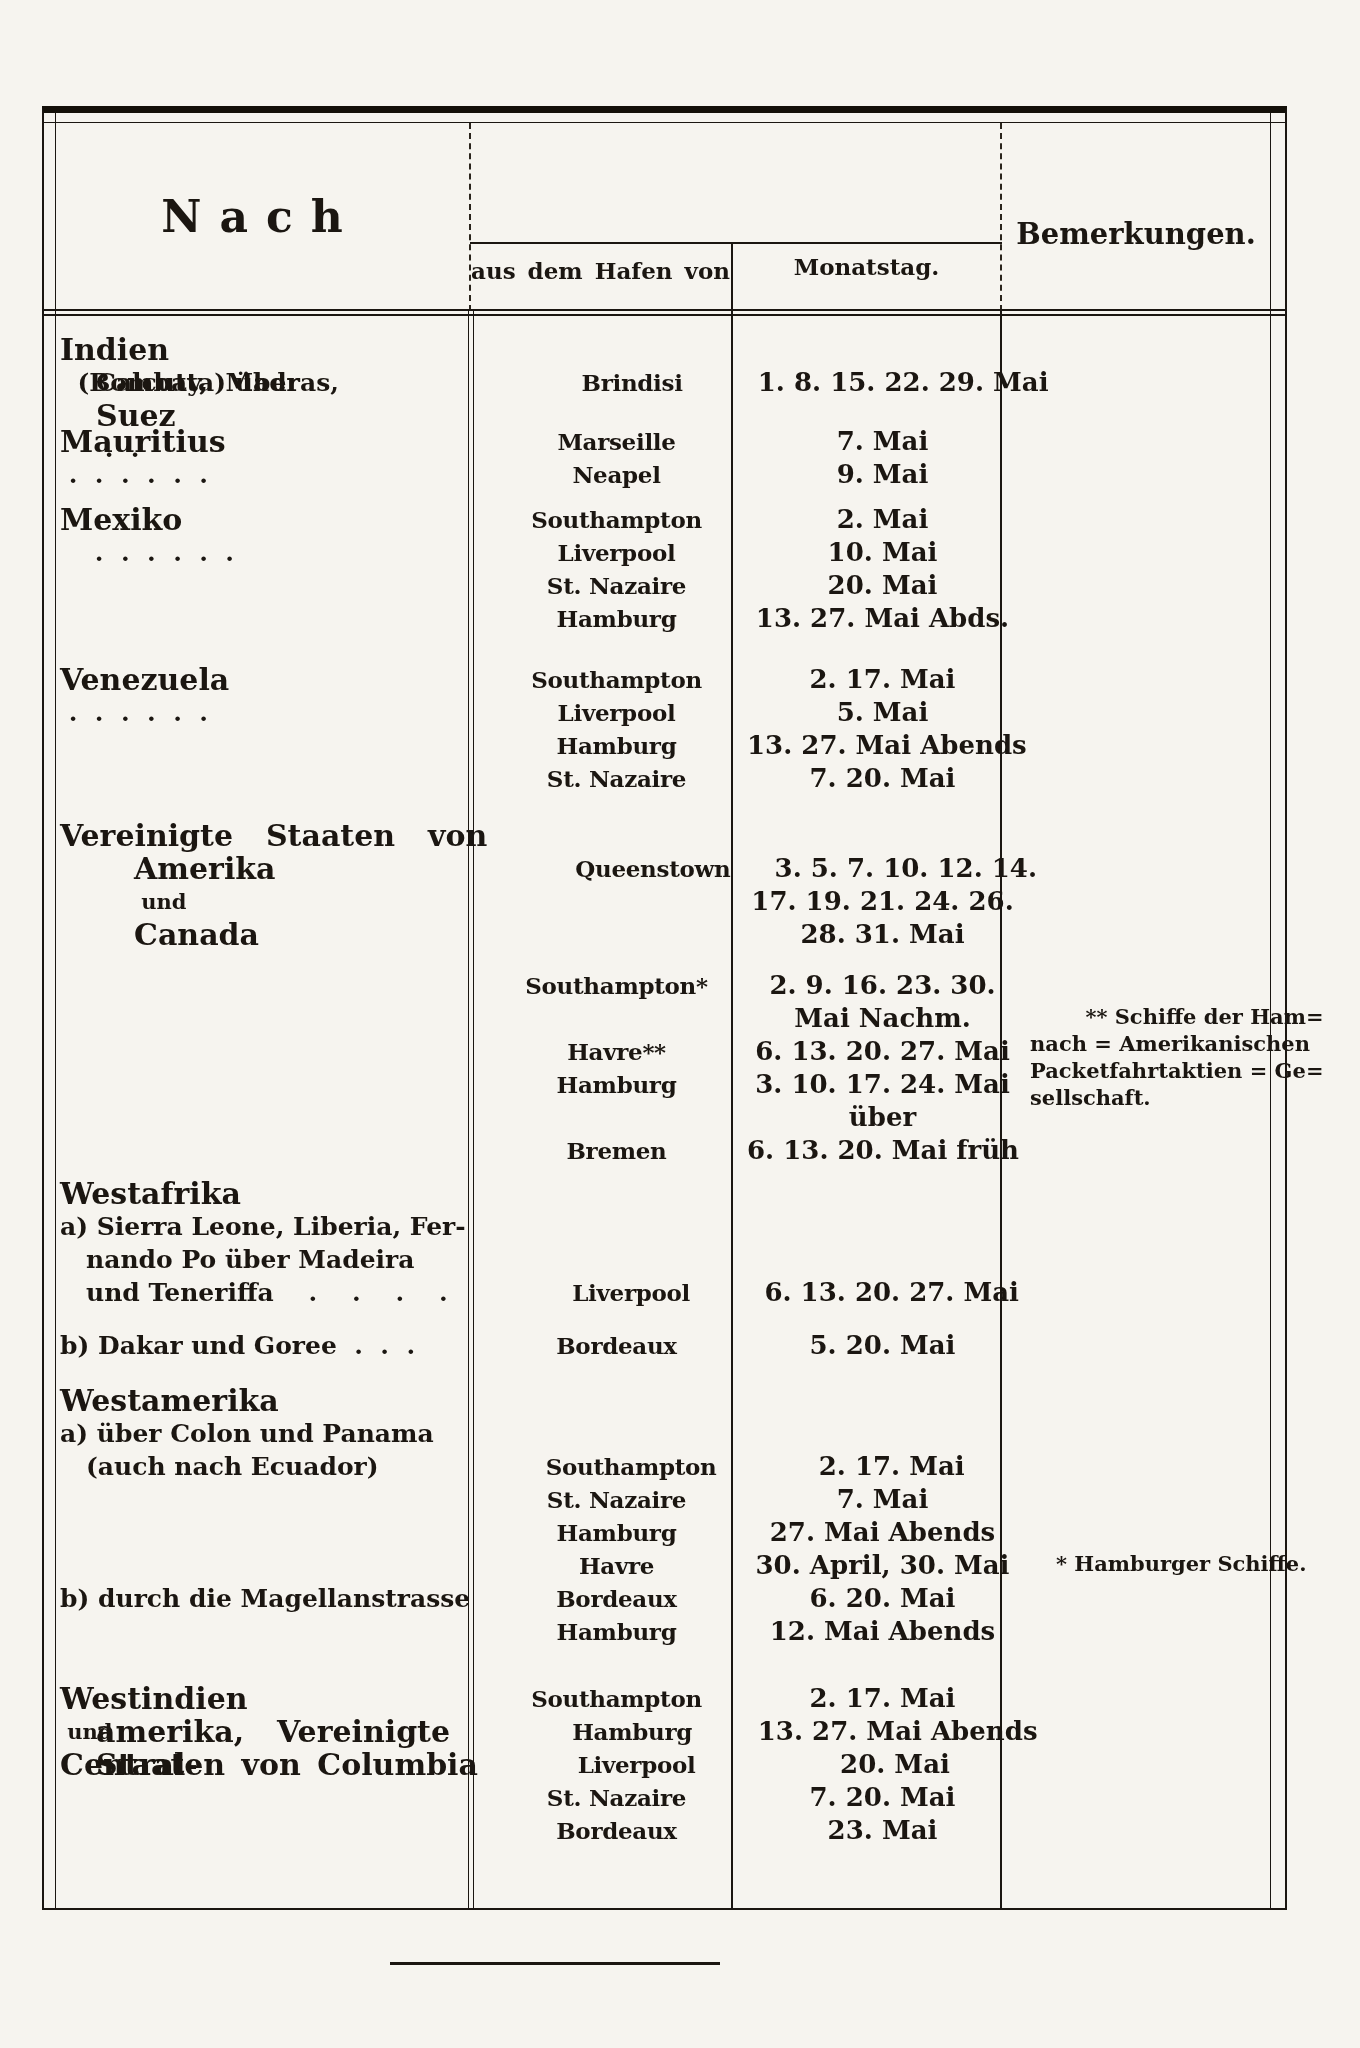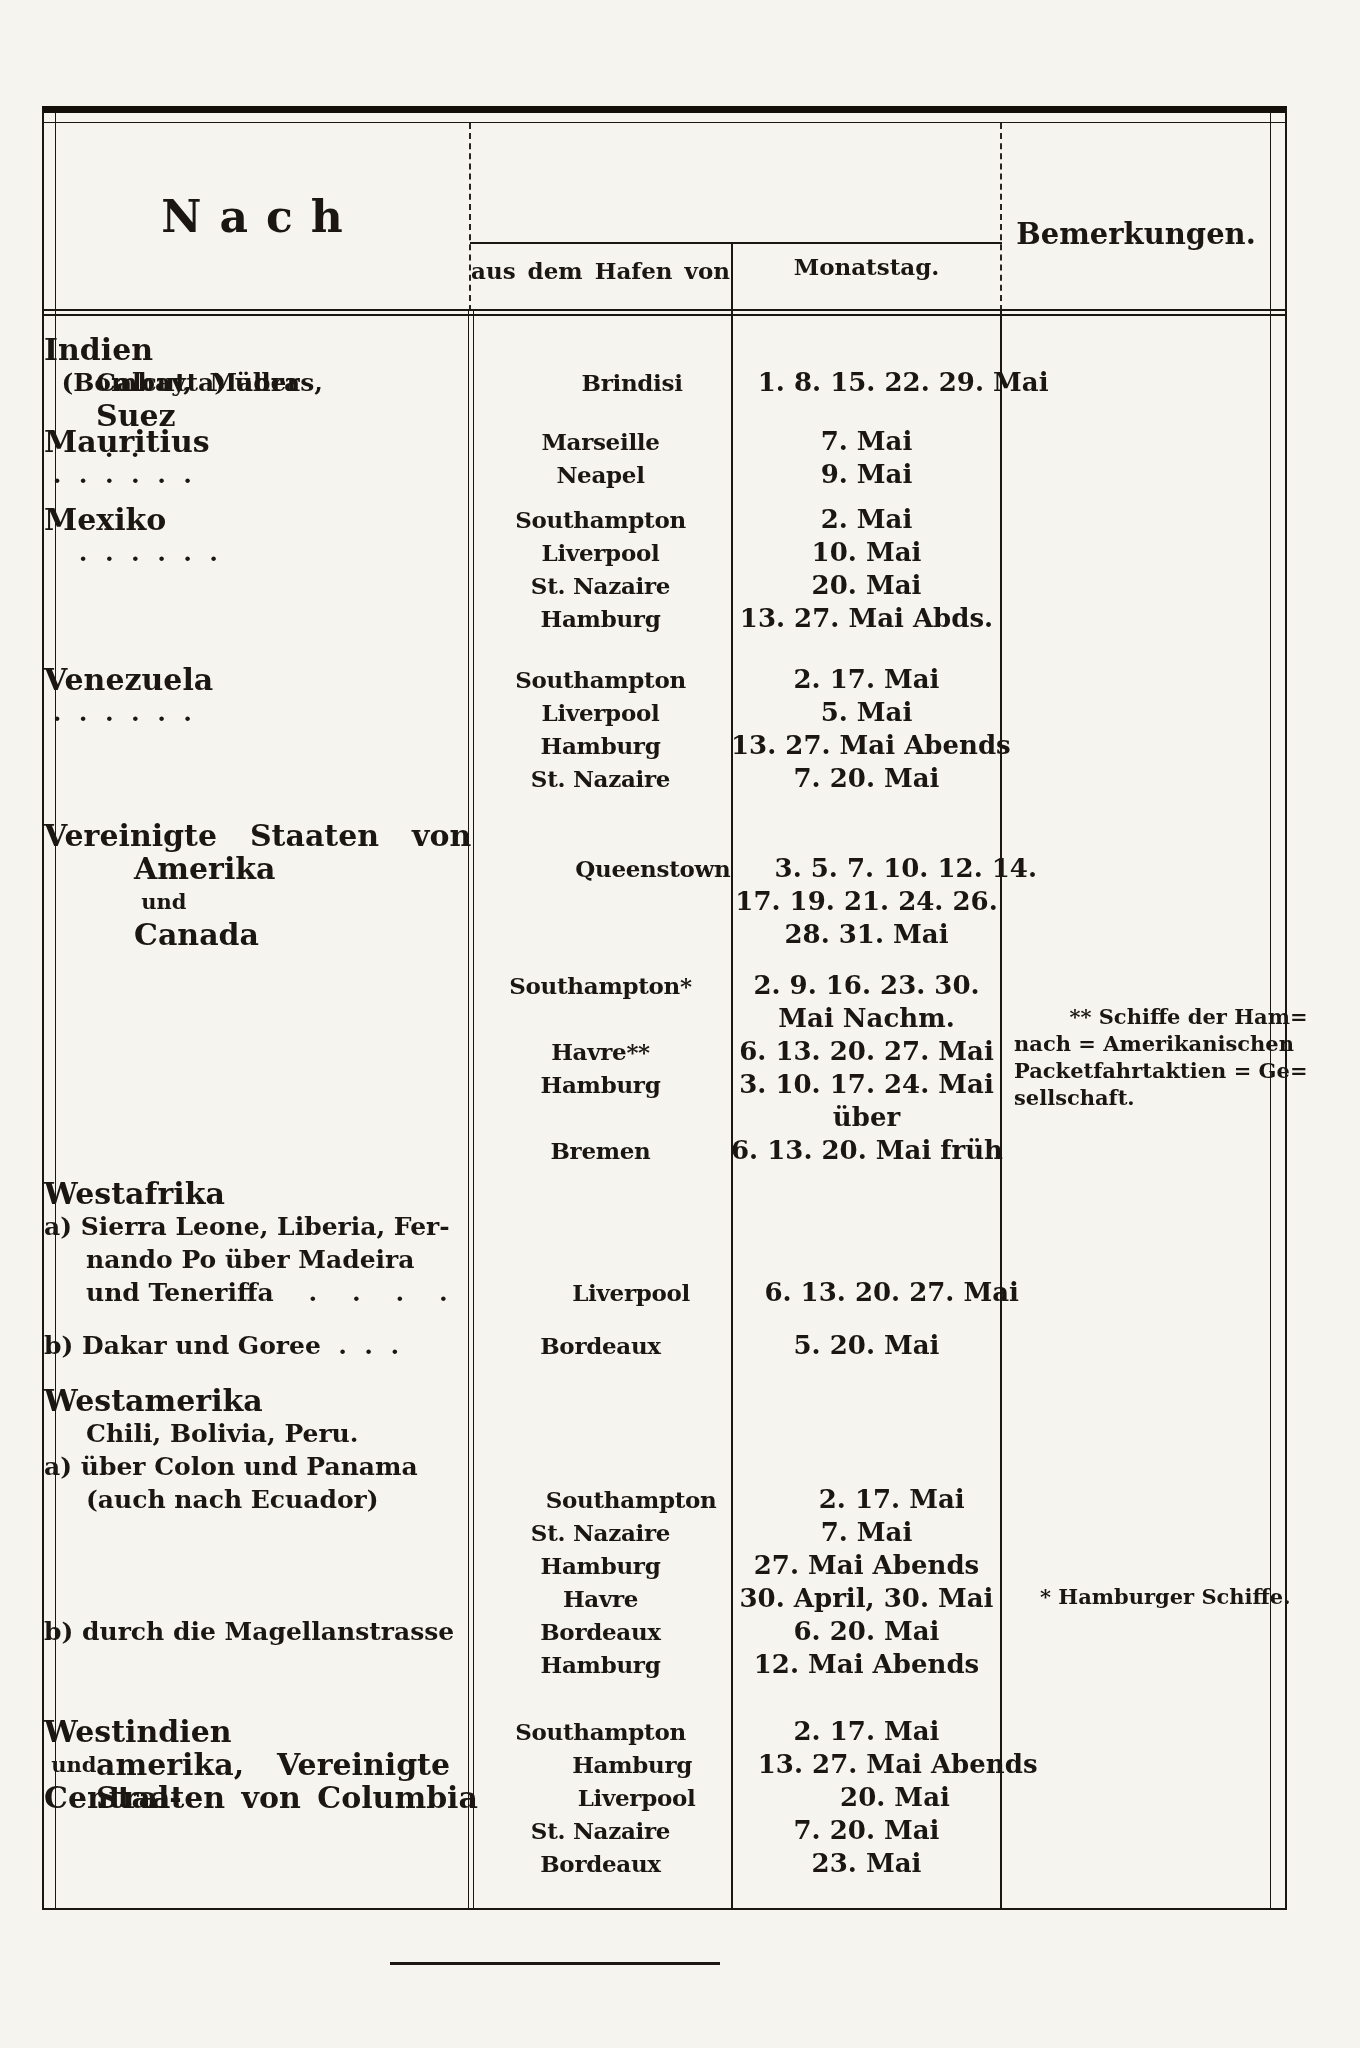--- a/index.html
+++ b/index.html
@@ -39,21 +39,21 @@
   .sec-westafrika-a{margin-top:10px}
   .sec-westafrika-b{margin-top:20px}
   .sec-westamerika{margin-top:22px}
   .sec-westindien{margin-top:34px}
   .row{display:flex;height:33px;line-height:33px;}
   .gap-row{height:18px;}
   .c-dest{width:426px;white-space:pre;font-weight:700;overflow:visible;}
   .c-dest .run-big{font-size:30px;word-spacing:6px;}
   .c-dest .run-plain{font-size:25px;}
   .c-dest .run-small{font-size:21px;}
-  .ind-0{}
+  .ind-0{padding-left:16px}
   .ind-1{padding-left:52px}
   .ind-2{padding-left:42px}
   .ind-3{padding-left:90px}
   .c-port{width:261px;text-align:center;font-size:23px;font-weight:700;letter-spacing:-0.3px;white-space:pre;}
   .c-date{width:271px;text-align:center;font-size:26px;font-weight:700;white-space:pre;}
   .c-remark{width:266px;position:relative;}
   .remark-block{position:absolute;top:1px;left:12px;font-size:21px;line-height:27px;font-weight:700;white-space:pre;}
   .remark-block div:first-child{text-indent:26px;text-align:right;}
   .footnote-rule{position:absolute;left:390px;top:1962px;width:330px;height:3px;background:#1b1611;}
 </style>
@@ -261,26 +261,20 @@
         </div>
       </div>
       <div class="section sec-westamerika">
         <div class="row">
           <div class="c-dest ind-0"><div class="run-big">Westamerika</div></div>
           <div class="c-port"></div>
           <div class="c-date"></div>
           <div class="c-remark"></div>
         </div>
         <div class="row">
-          <div class="c-dest ind-2"><div class="run-plain">Chili, Bolivia, Peru.</div></div>
-          <div class="c-port"></div>
-          <div class="c-date"></div>
-          <div class="c-remark"></div>
-        </div>
-        <div class="row">
           <div class="c-dest ind-0"><div class="run-plain">a) über Colon und Panama</div></div>
           <div class="c-port"></div>
           <div class="c-date"></div>
           <div class="c-remark"></div>
         </div>
         <div class="row">
           <div class="c-dest ind-2"><div class="run-plain">(auch nach Ecuador)</div></div>
           <div class="c-port">Southampton</div>
           <div class="c-date">2. 17. Mai</div>
           <div class="c-remark"></div>

